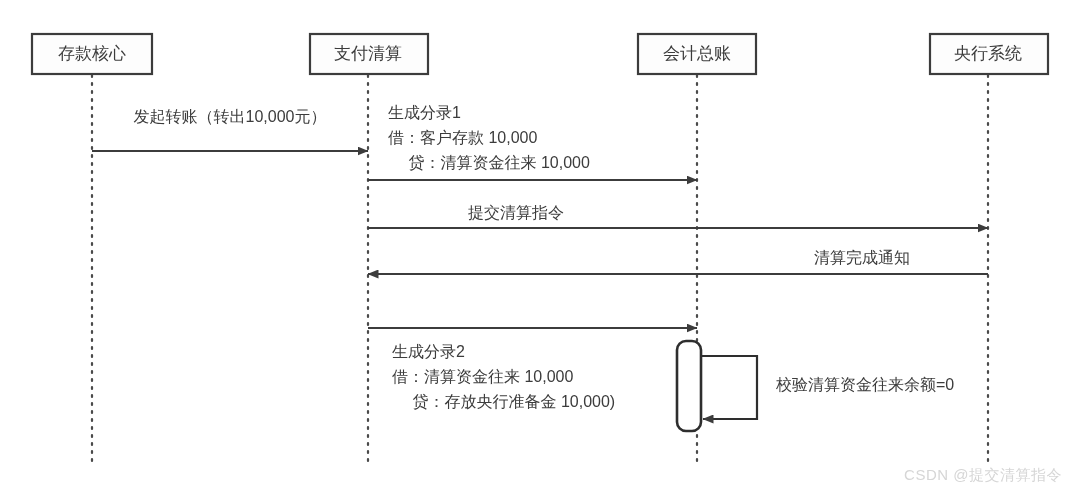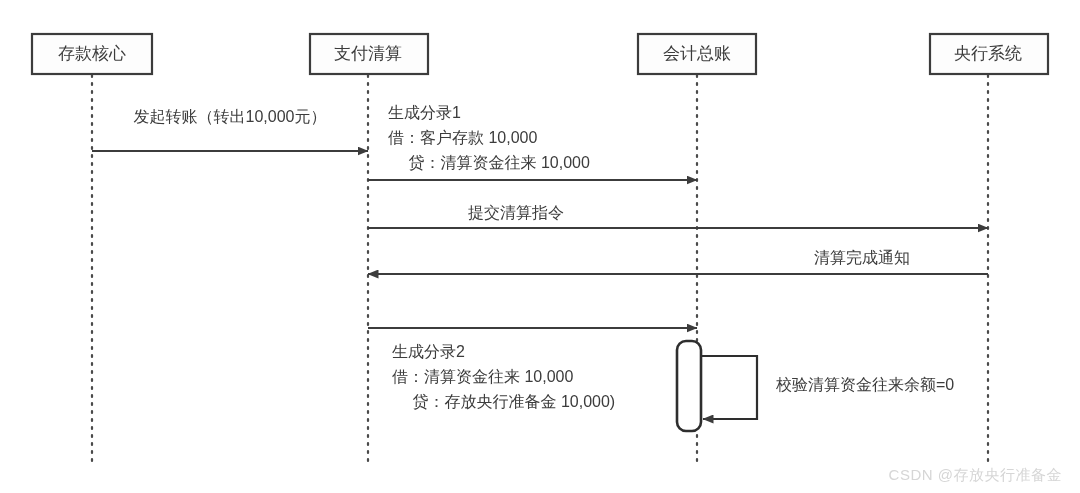--- a/index.html
+++ b/index.html
@@ -133,14 +133,14 @@
           <rect x="638" y="34" width="118" height="40" class="participant-box"></rect>
           <text x="697" y="55" class="participant-label">会计总账</text>
         </g>
         <g>
           <rect x="930" y="34" width="118" height="40" class="participant-box"></rect>
           <text x="988" y="55" class="participant-label">央行系统</text>
         </g>
       </g>
   </svg>
 
-  <div class="watermark">CSDN @存放央行准备金</div>
+  <div class="watermark">CSDN @提交清算指令</div>
 </div>
 
 </body></html>

